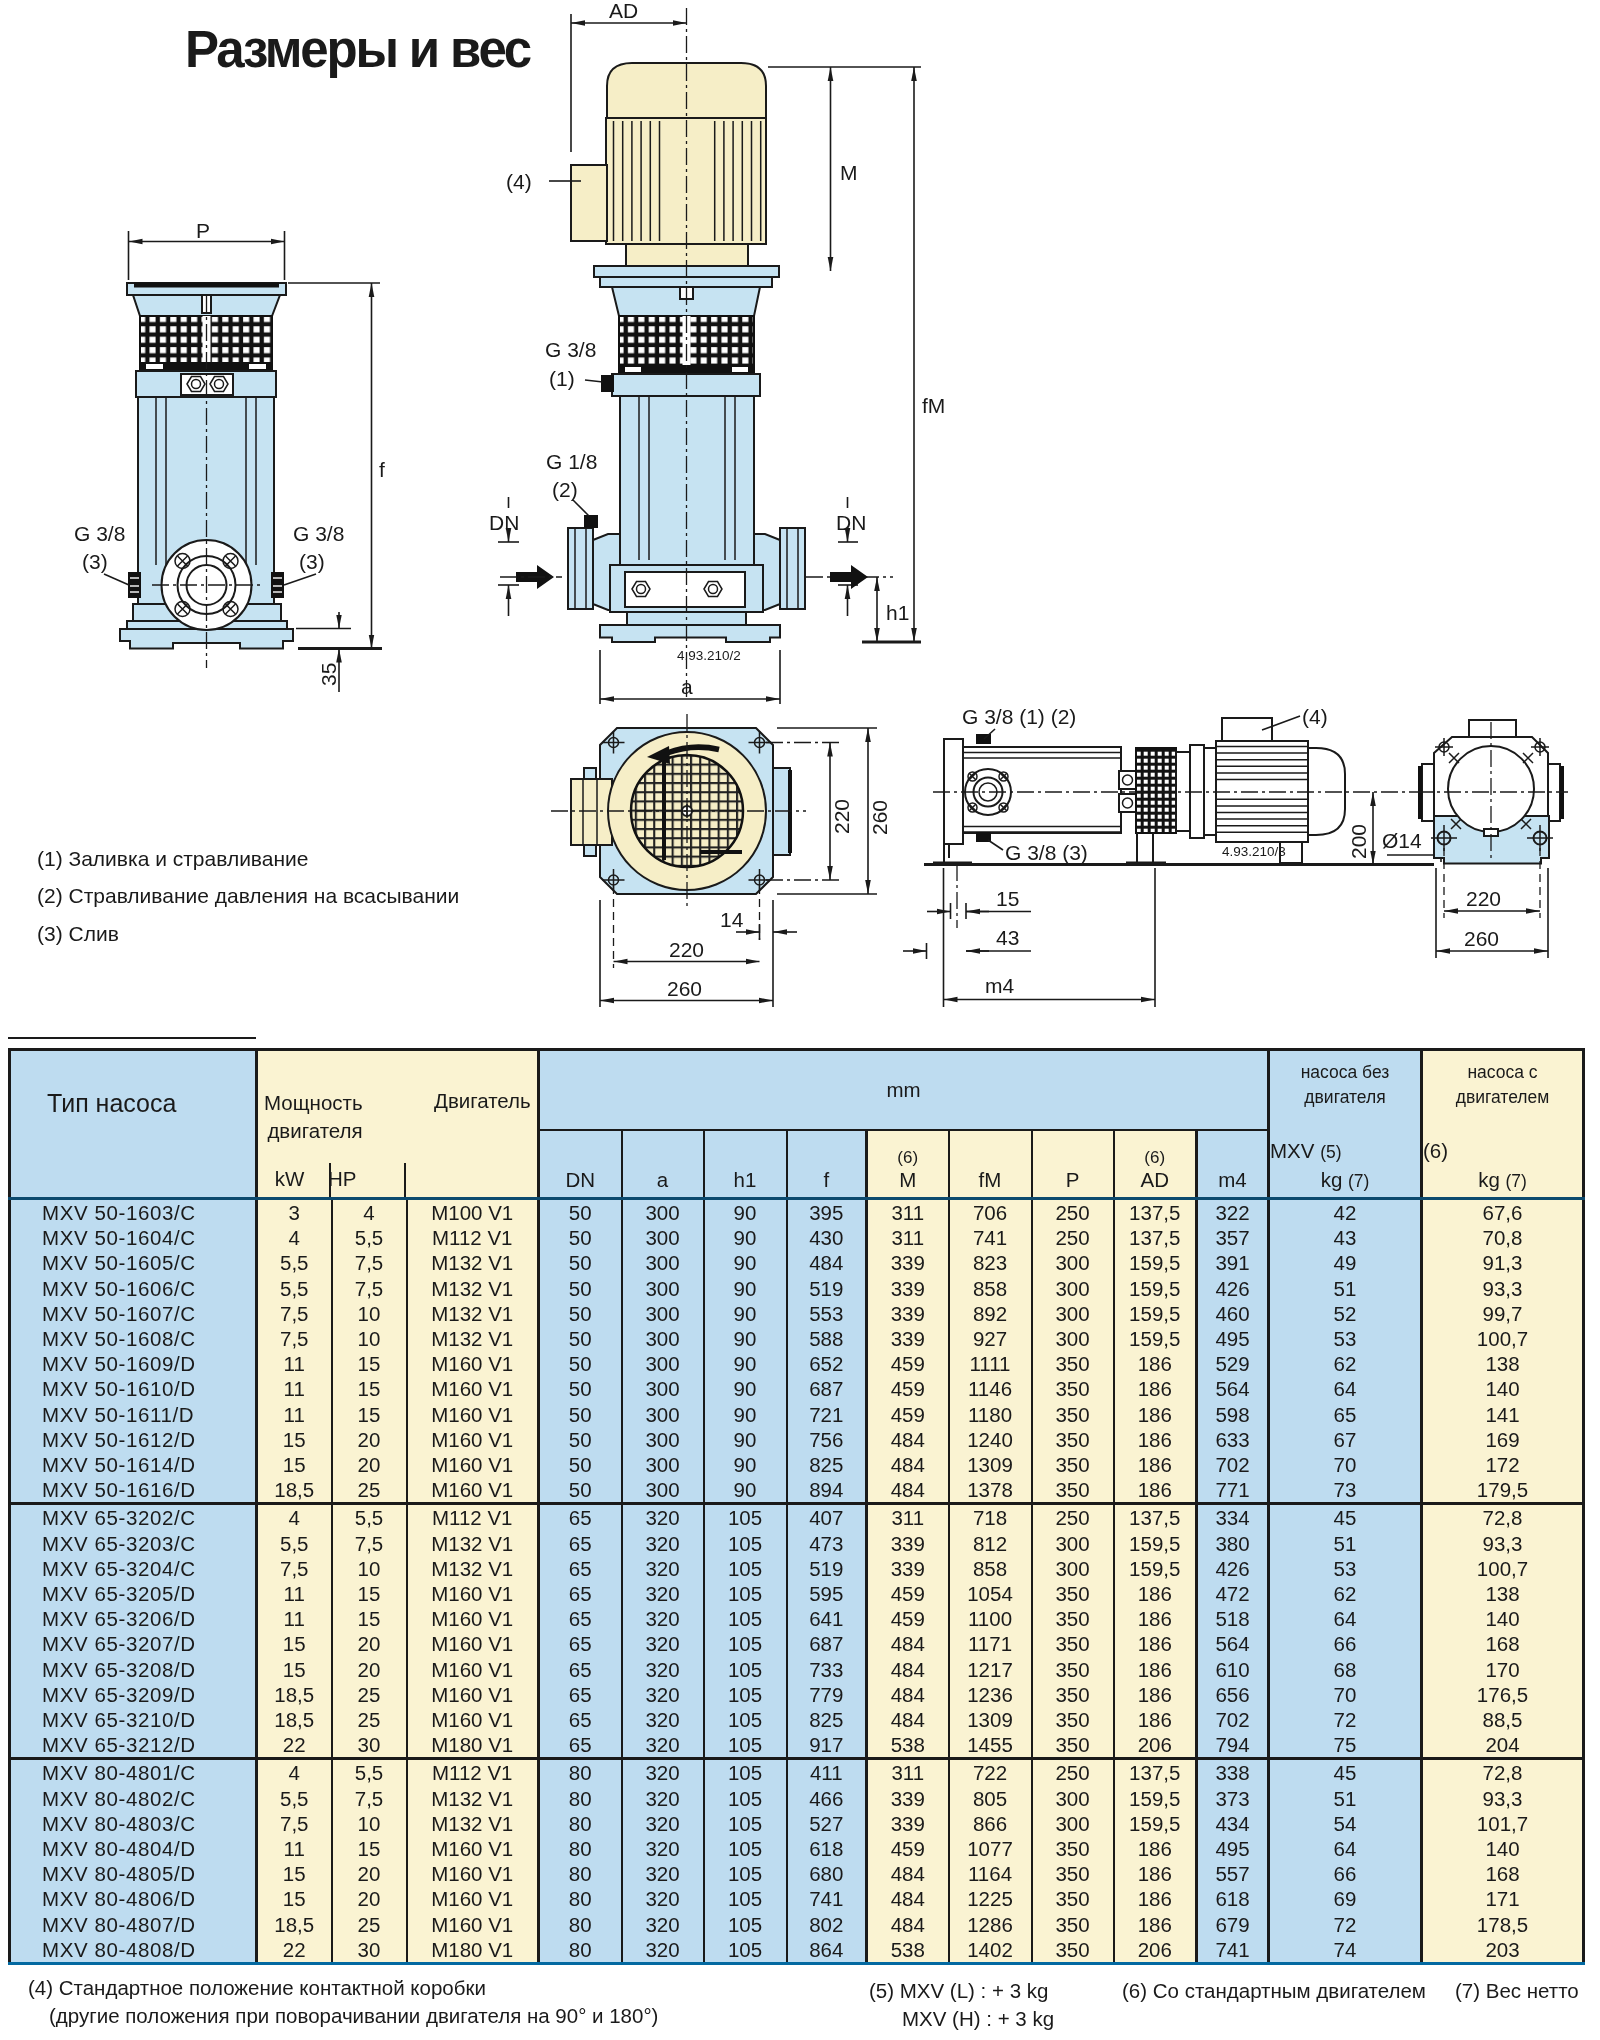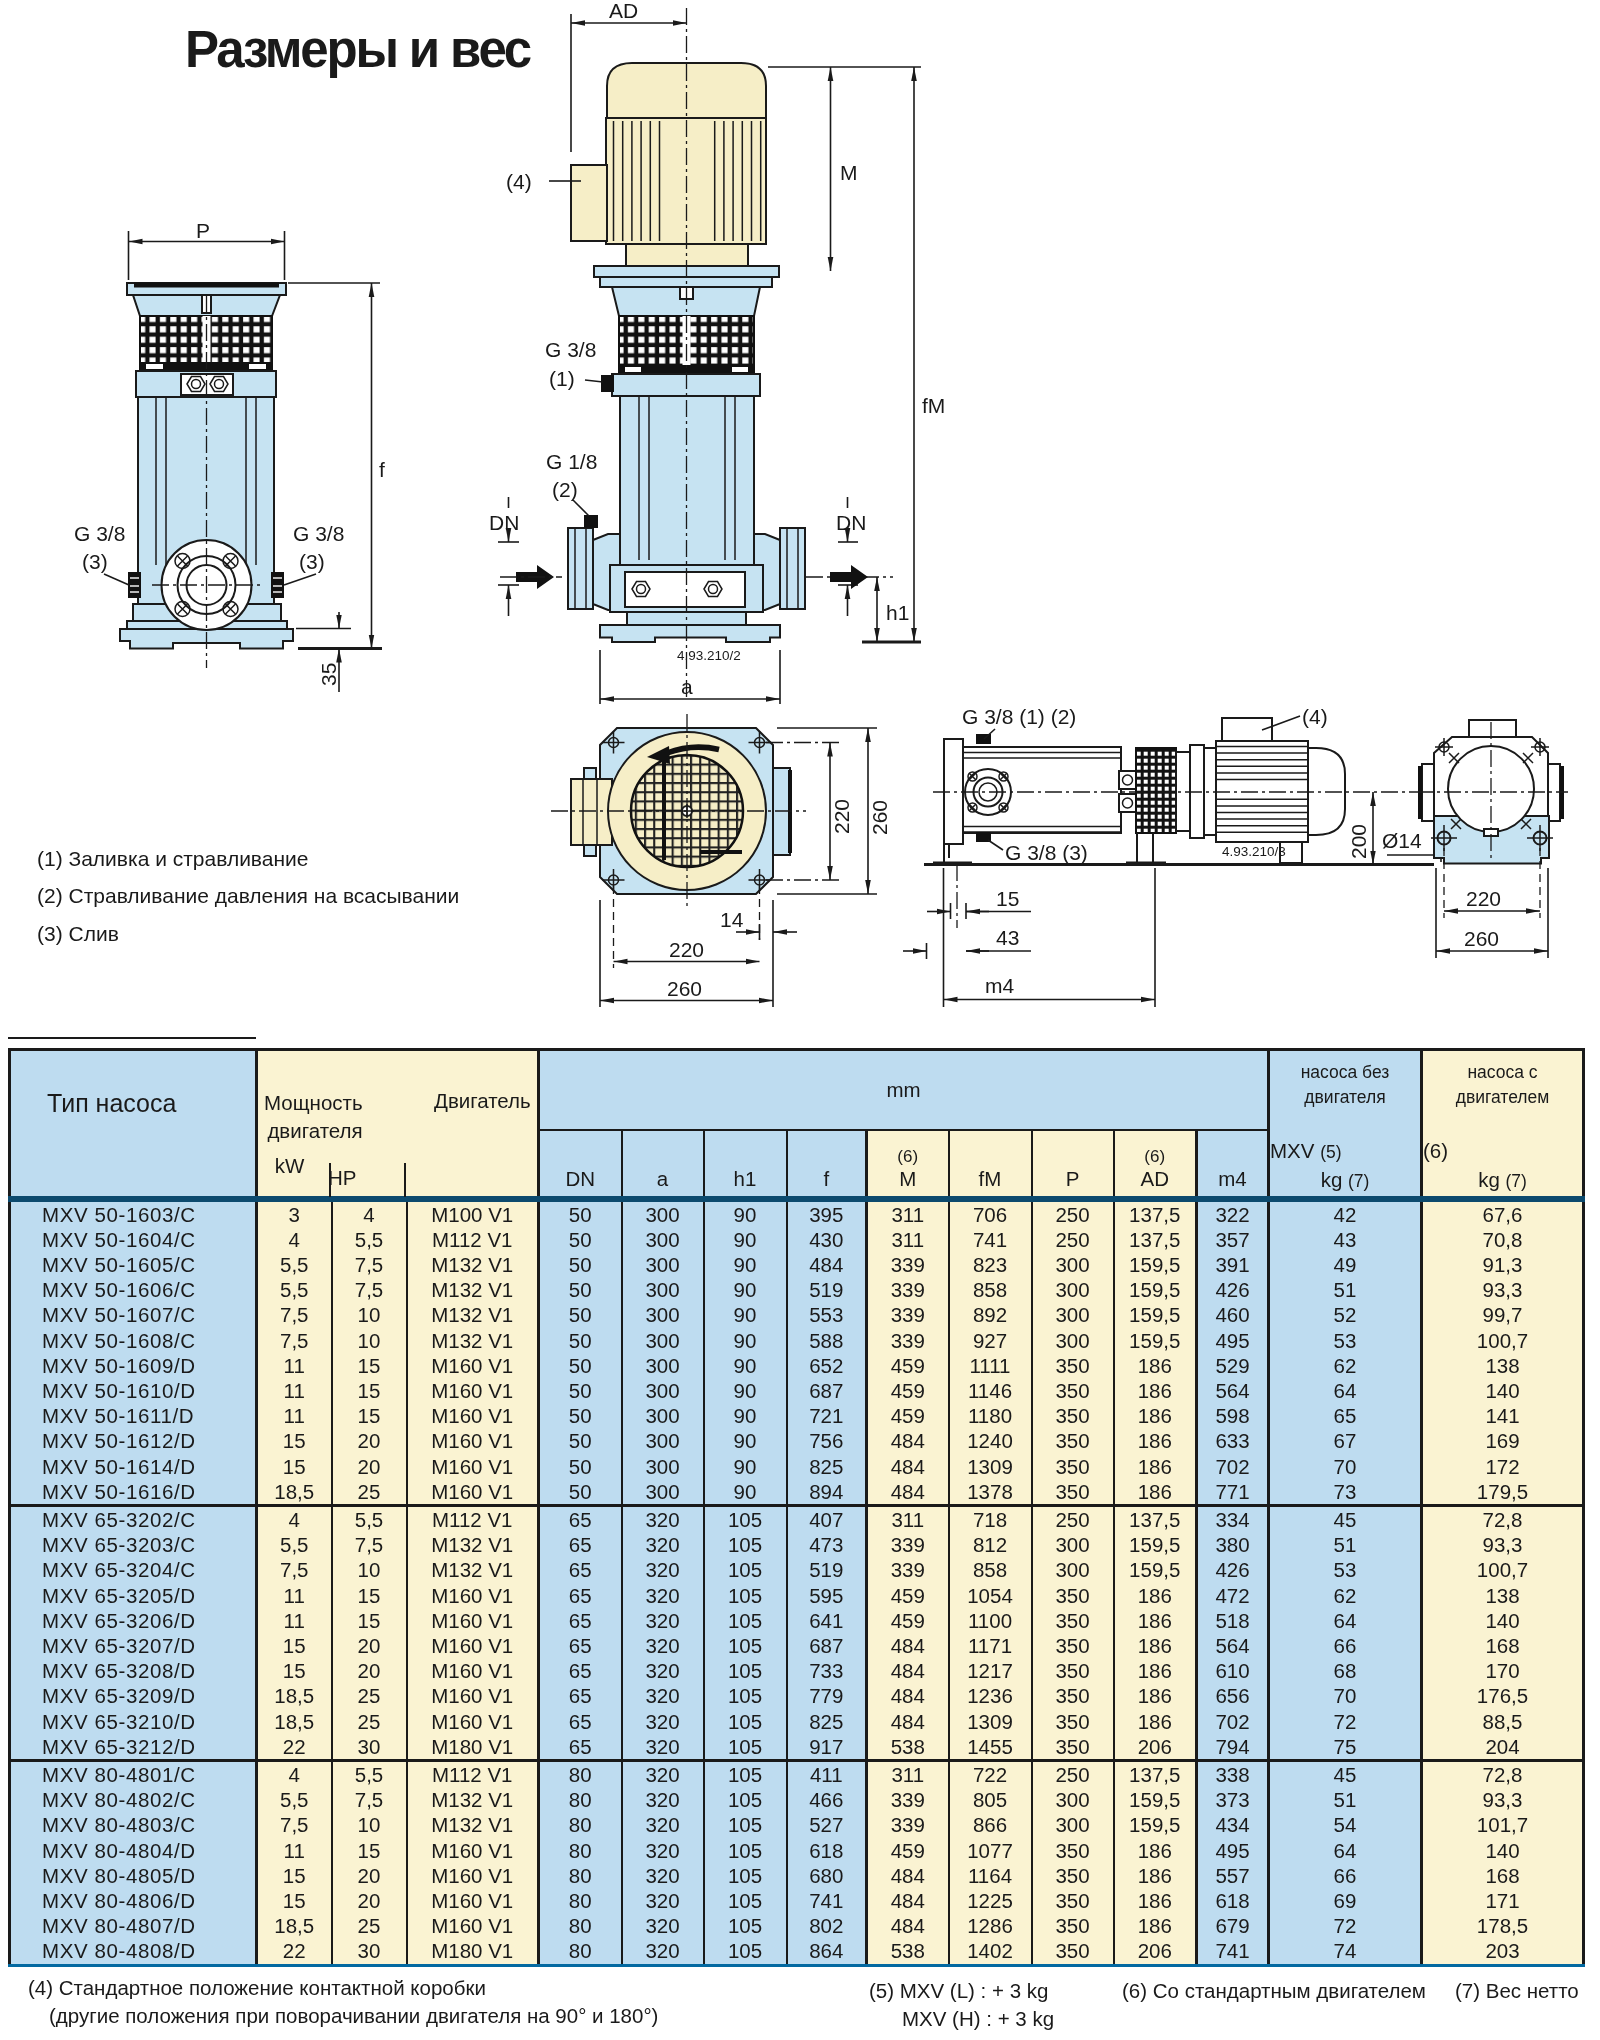--- a/index.html
+++ b/index.html
@@ -9,30 +9,30 @@
 #topline{position:absolute;left:8px;top:1037px;width:248px;height:2px;background:#1a1a1a}
 #stub1{position:absolute;left:329px;top:1163px;width:2px;height:34px;background:#1a1a1a}
 #stub2{position:absolute;left:404px;top:1163px;width:2px;height:34px;background:#1a1a1a}
 #tb{position:absolute;left:8px;top:1048px;border-collapse:collapse;table-layout:fixed;font-size:20.5px}
 #tb td{border:2px solid #1a1a1a;border-top:none;border-bottom:none;padding:0;text-align:center;vertical-align:middle;overflow:hidden}
 #tb td.b{background:#bedcf0}
 #tb td.y{background:#faf3d2}
 #tb td.tl3{border-left-width:3px}
 #tb td.tr3{border-right-width:3px}
 #tb td.tt3{border-top:3px solid #1a1a1a}
-#tb td.bb3{border-bottom:6px solid #0c4a6e}
+#tb td.bb3{border-bottom:3px solid #0c4a6e}
 #tb td.name{text-align:left;padding-left:31px;letter-spacing:0.6px}
 #tb tr.hr1{height:80px}
 #tb tr.hr2{height:69px}
 #tb td.htype{position:relative}
 #tb td.htype span{position:absolute;left:36px;top:38px;font-size:25px}
 #tb td.hpow{position:relative}
 #tb td.hpow .p1{position:absolute;left:6px;top:38px;text-align:right;line-height:28px}
 #tb td.hpow .p2{position:absolute;left:176px;top:38px}
-#tb td.hpow .pkw{position:absolute;bottom:18px;left:-6px;width:75px;text-align:center}
+#tb td.hpow .pkw{position:absolute;bottom:6px;left:-6px;width:75px;text-align:center}
 #tb td.hpow .php{position:absolute;bottom:6px;left:70px;width:75px;text-align:left}
 #tb td.hmm{border-bottom:2px solid #1a1a1a;vertical-align:middle}
 #tb td.hw{position:relative;font-size:17.5px}
 #tb td.hw .w1{position:absolute;top:9px;left:0;width:100%;text-align:center;line-height:24.5px}
 #tb td.hw .w2{position:absolute;top:88px;left:0;width:100%;text-align:left;font-size:20.5px}
 #tb td.hw .w3{position:absolute;top:117px;left:0;width:100%;text-align:center;font-size:20.5px}
 #tb .sm{font-size:17.5px}
 #tb .smb{font-size:18px}
 #tb td.sub{vertical-align:bottom;padding-bottom:5px;line-height:26px}
 #tb td.s2{padding-bottom:5px}

